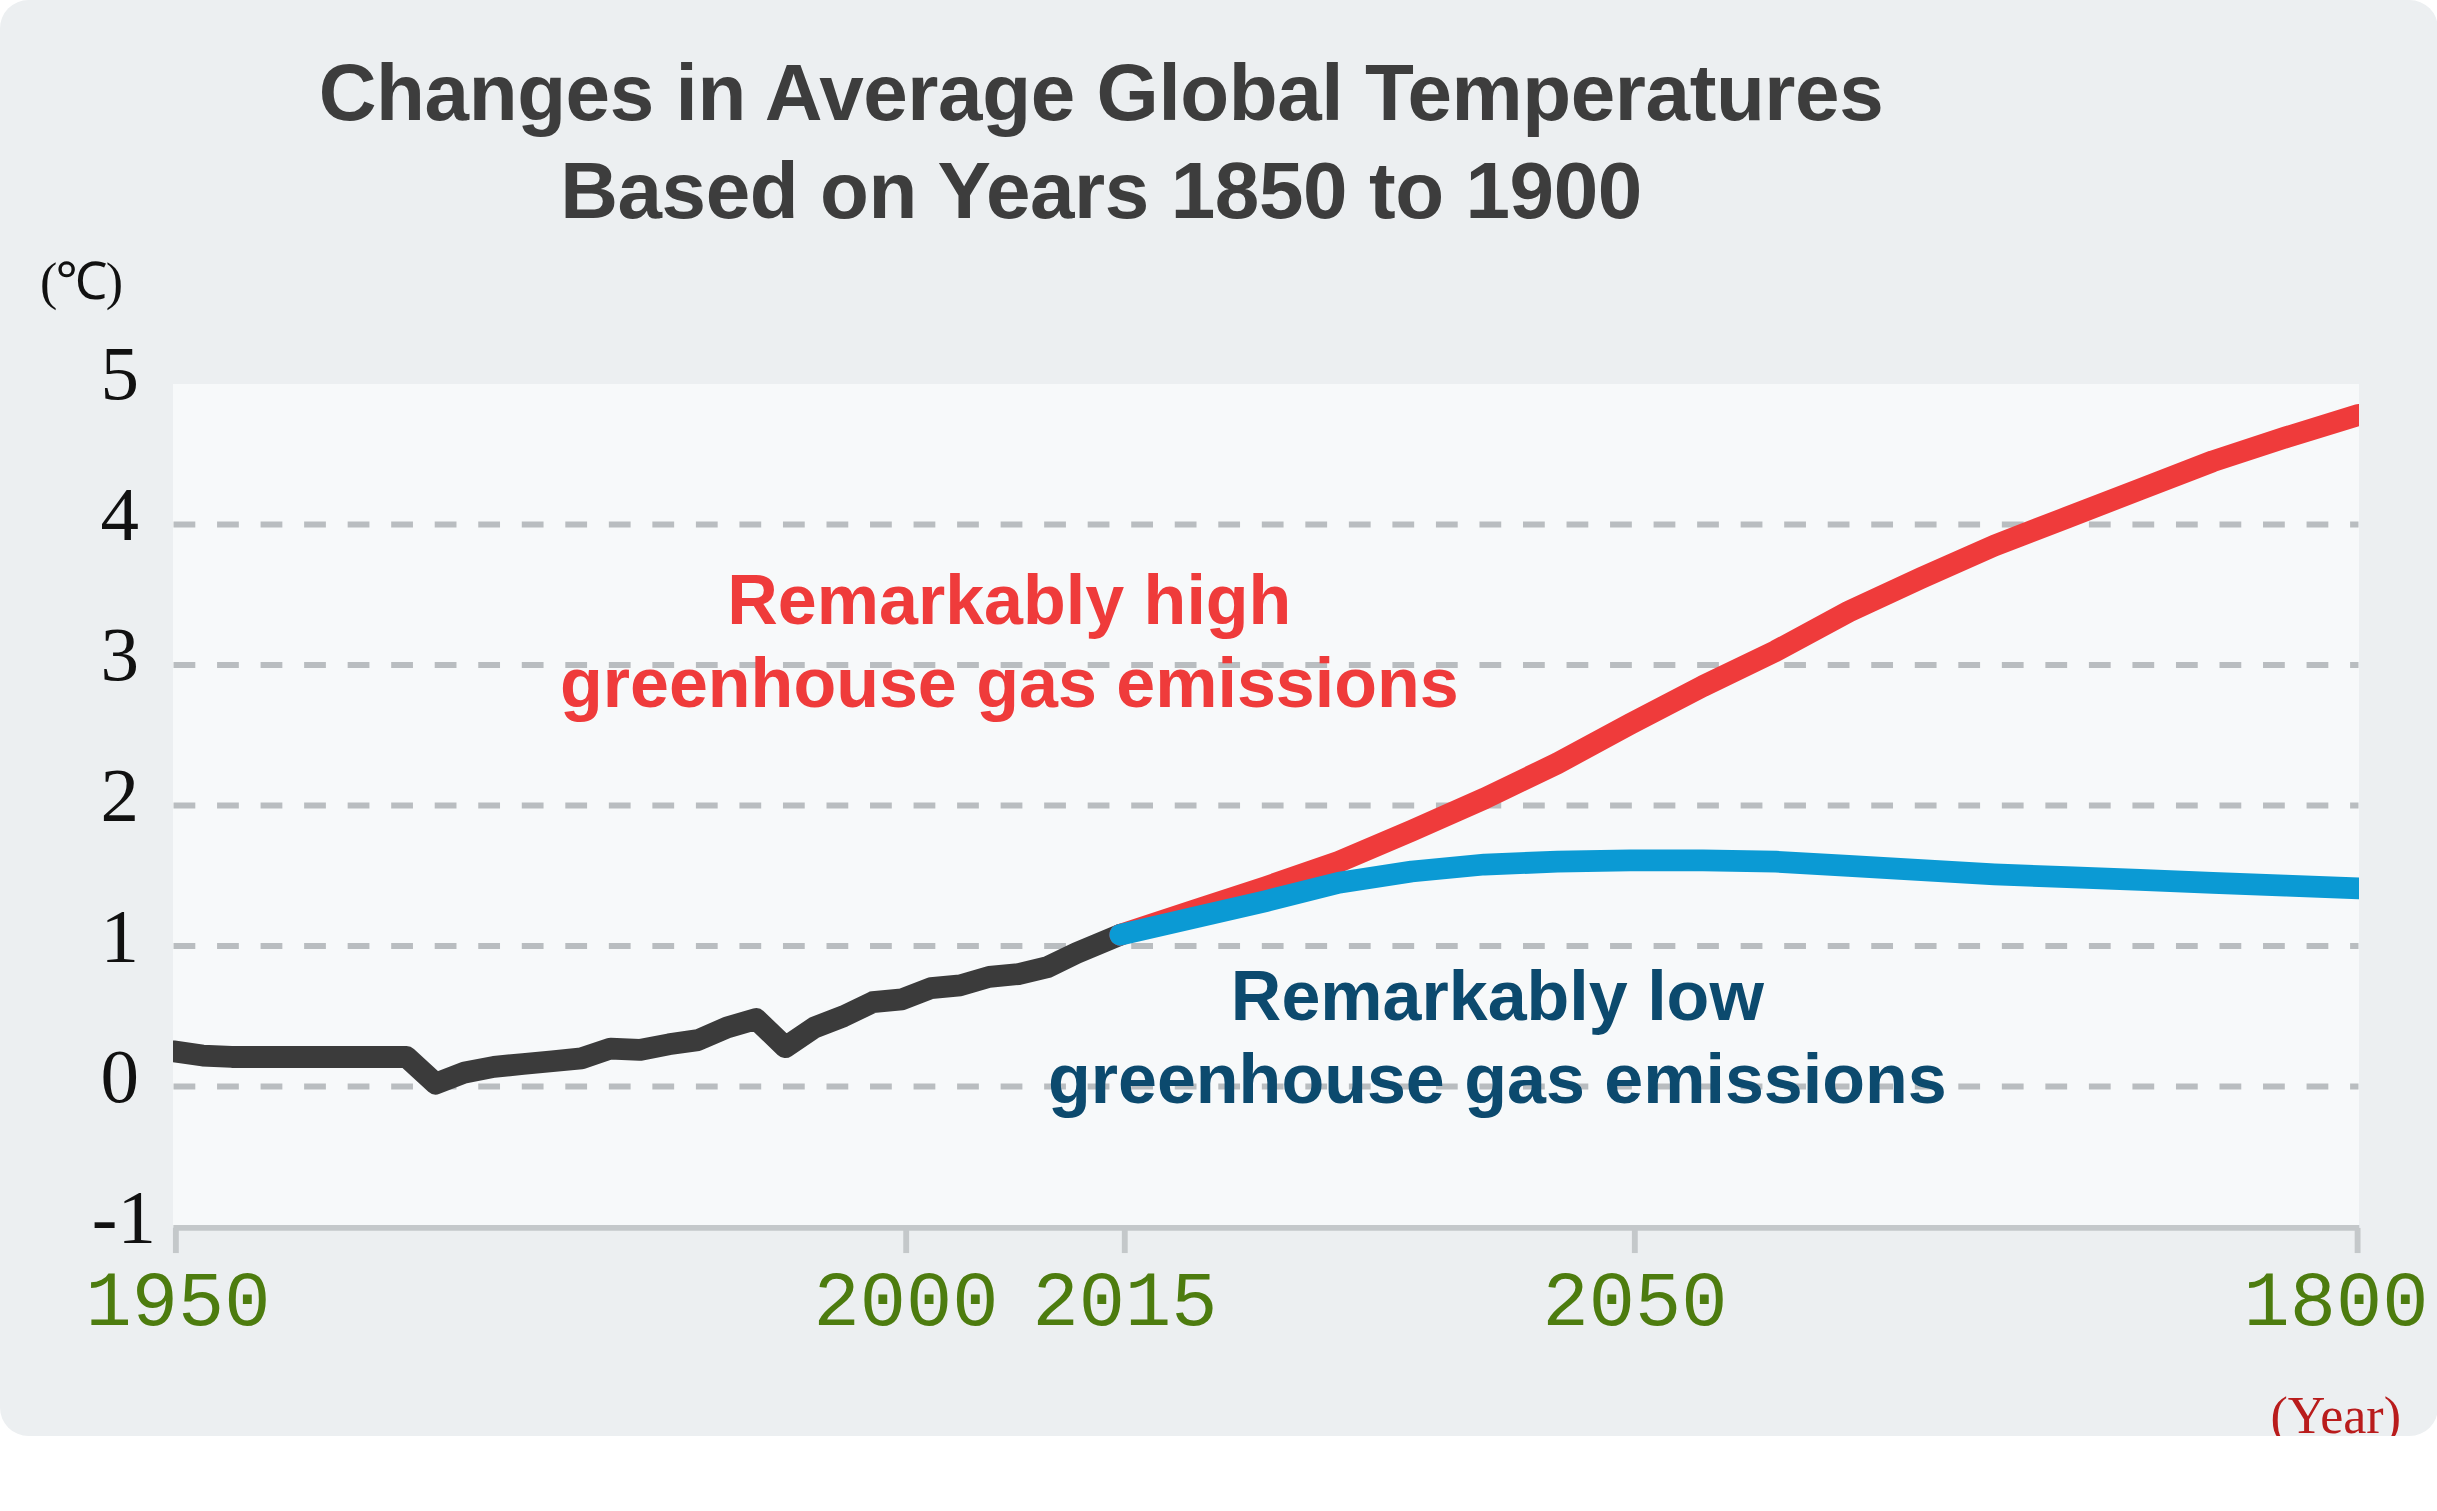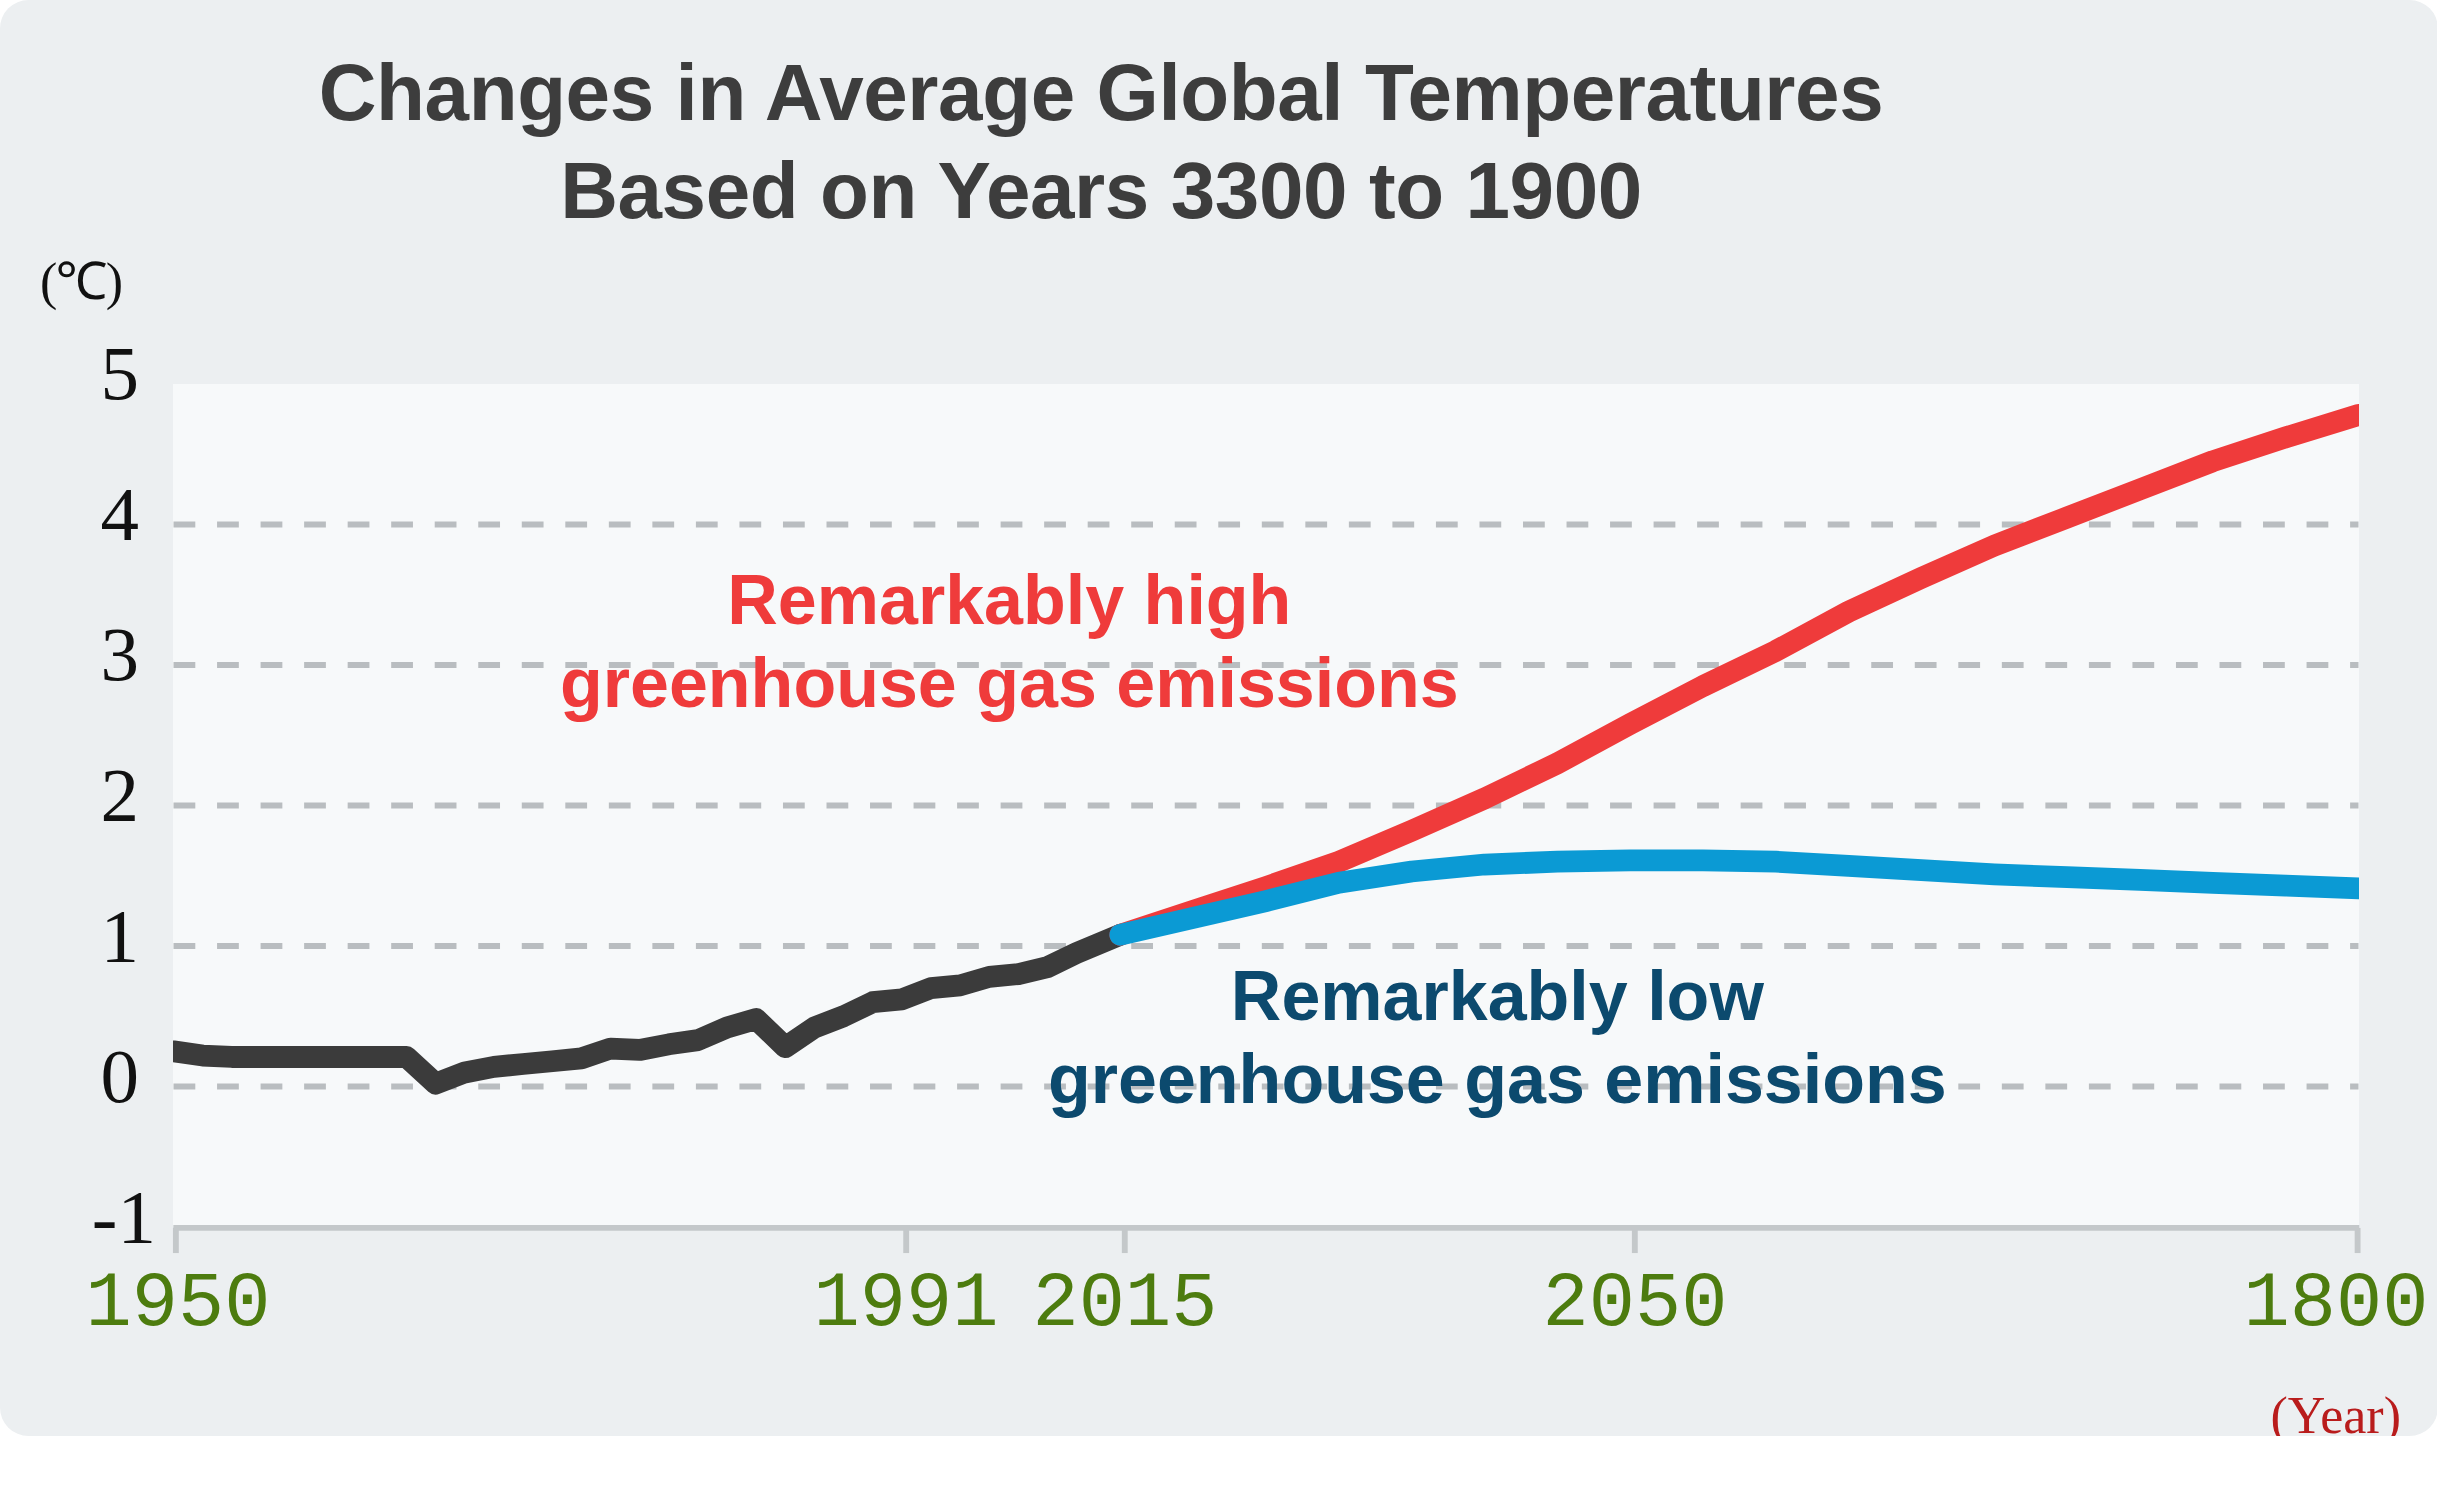--- a/index.html
+++ b/index.html
@@ -97,36 +97,36 @@
   #ann-high { left: 536px; top: 559px; color: #ef3b3b; margin-left: 24px; }
   #ann-low  { left: 1048px; top: 955px; color: #0c4a6e; }
 </style>
 </head>
 <body>
 
 <div id="figure">
 
   <div id="title-block">
     <span class="tline">Changes in Average Global Temperatures</span>
-    <span class="tline">Based on Years 3300 to 1900</span>
+    <span class="tline">Based on Years 1850 to 1900</span>
   </div>
 
   <div id="unit-label">(℃)</div>
   <div id="xunit-label">(Year)</div>
 
   <div class="ytick" style="top:335px">5</div>
   <div class="ytick" style="top:476px">4</div>
   <div class="ytick" style="top:616px">3</div>
   <div class="ytick" style="top:757px">2</div>
   <div class="ytick" style="top:898px">1</div>
   <div class="ytick" style="top:1038px">0</div>
   <div class="ytick" style="top:1179px;right:2282px">-1</div>
 
   <div class="xtick" style="left:178px">1950</div>
-  <div class="xtick" style="left:906px">1991</div>
+  <div class="xtick" style="left:906px">2000</div>
   <div class="xtick" style="left:1125px">2015</div>
   <div class="xtick" style="left:1635px">2050</div>
   <div class="xtick" style="left:2336px">1800</div>
 
   <div id="plot">
     <svg id="plot-svg" width="2186" height="843" viewBox="0 0 2610 1007">
       <g id="gridlines">
           <line x1="0" x2="2610" y1="839.1666666666667" y2="839.1666666666667" stroke="#b9bdc0" stroke-width="7" stroke-dasharray="26 26"></line>
           <line x1="0" x2="2610" y1="671.3333333333334" y2="671.3333333333334" stroke="#b9bdc0" stroke-width="7" stroke-dasharray="26 26"></line>
           <line x1="0" x2="2610" y1="503.5" y2="503.5" stroke="#b9bdc0" stroke-width="7" stroke-dasharray="26 26"></line>

